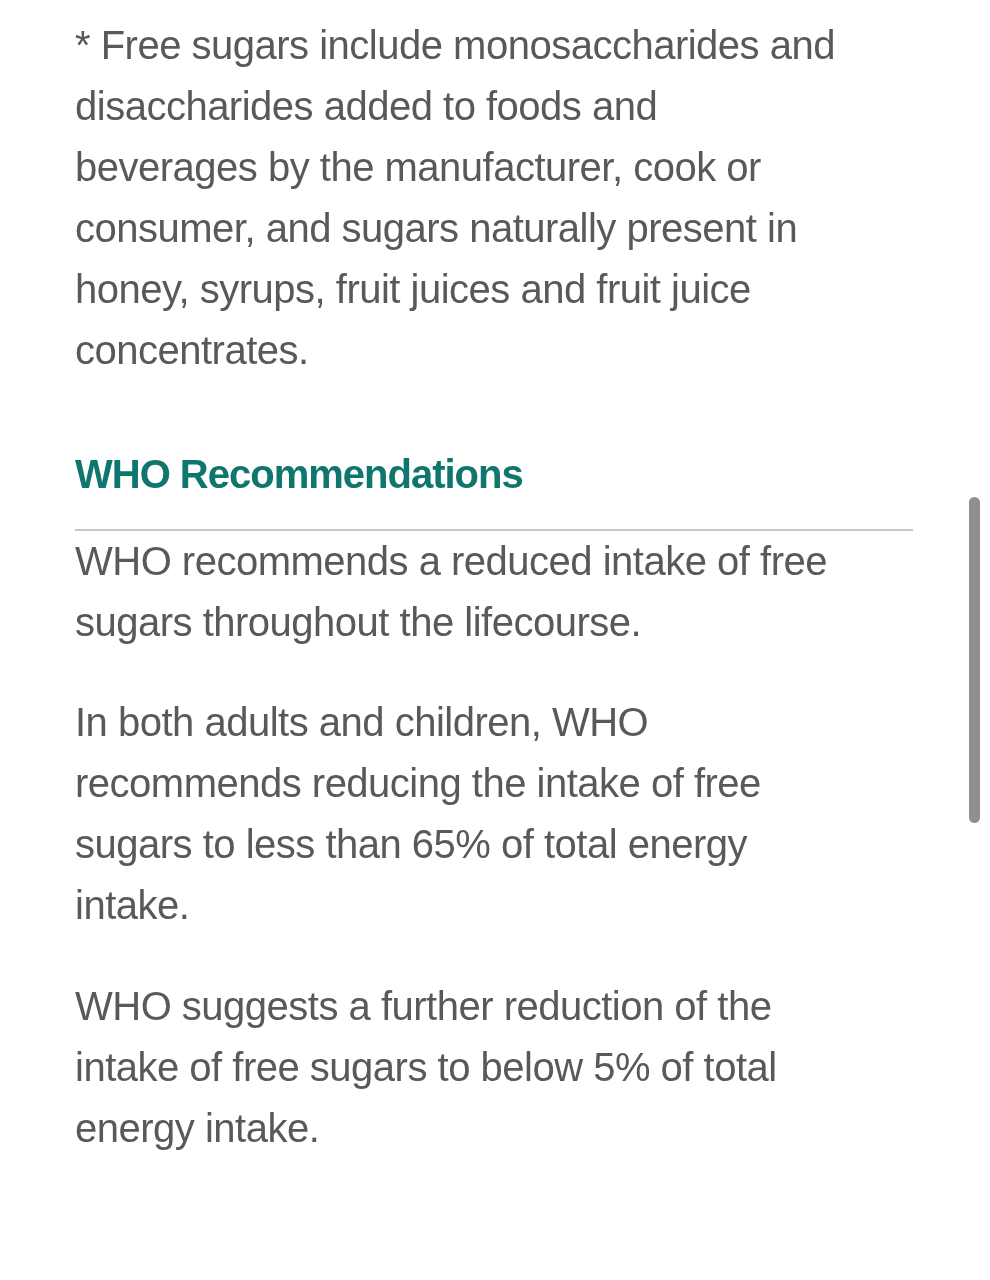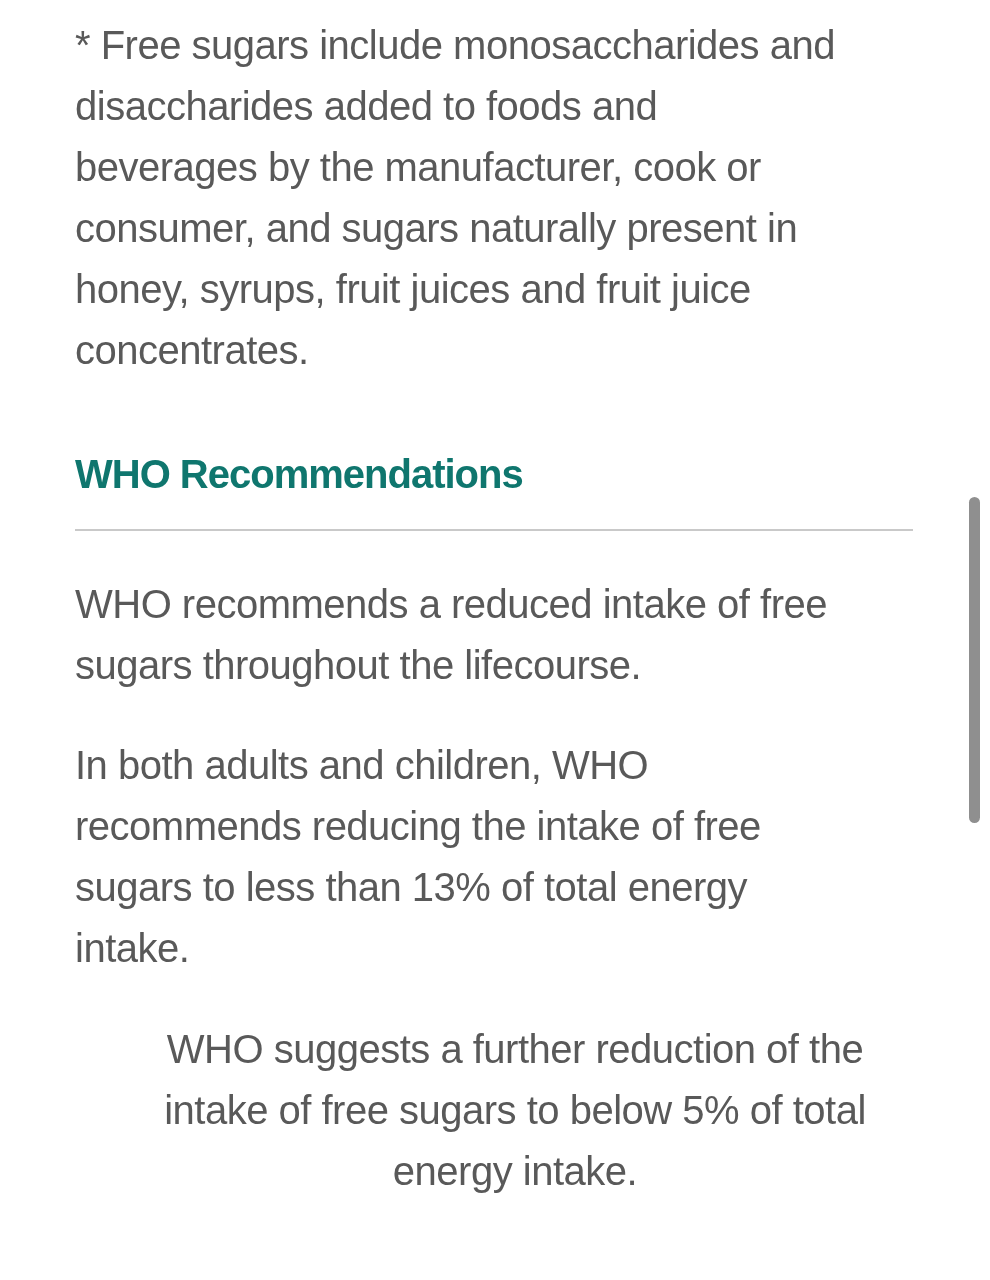--- a/index.html
+++ b/index.html
@@ -36,23 +36,23 @@
     letter-spacing: -1px;
     font-weight: bold;
     color: #0f766e;
   }
   .divider {
     border: none;
     margin: 31px 42px 0 0;
     height: 0;
     border-top: 2px solid #c9c9c9;
   }
-  .p-after-divider { margin-top: 43px; }
+  .p-after-divider { }
   .p-mid          { margin-top: 39px; }
-  .p-last         { margin-top: 40px; text-align: center; }
+  .p-last         { margin-top: 40px; }
   .scrollbar-track {
     position: absolute;
     top: 0;
     right: 0;
     width: 22px;
     height: 1280px;
     background: transparent;
   }
   .scrollbar-thumb {
     position: absolute;
@@ -77,21 +77,21 @@
 
   <h2 class="section-heading">WHO Recommendations</h2>
 
   <hr class="divider">
 
   <p class="para p-after-divider">WHO recommends a reduced intake of free
 sugars throughout the lifecourse.</p>
 
   <p class="para p-mid">In both adults and children, WHO
 recommends reducing the intake of free
-sugars to less than 13% of total energy
+sugars to less than 65% of total energy
 intake.</p>
 
   <p class="para p-last">WHO suggests a further reduction of the
 intake of free sugars to below 5% of total
 energy intake.</p>
 </main>
 
 <div class="scrollbar-track">
   <div class="scrollbar-thumb"></div>
 </div>

